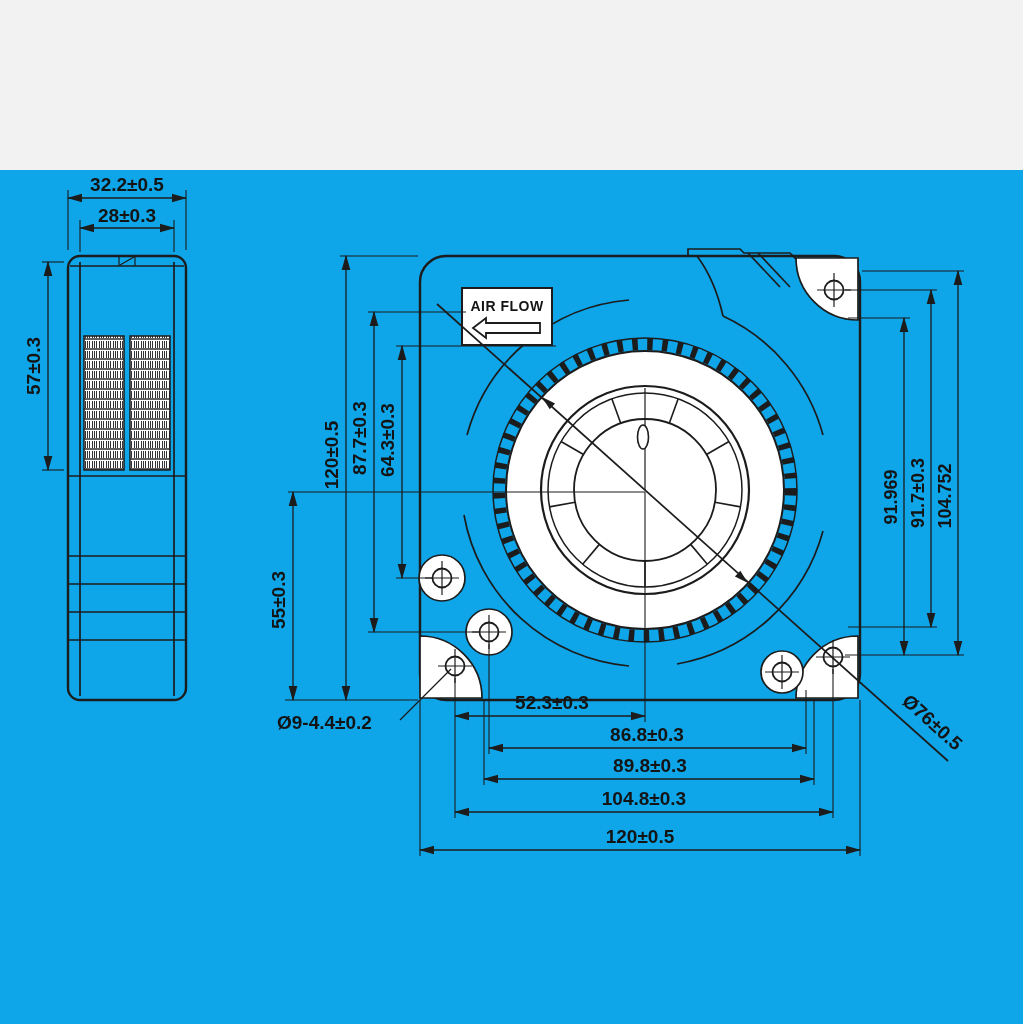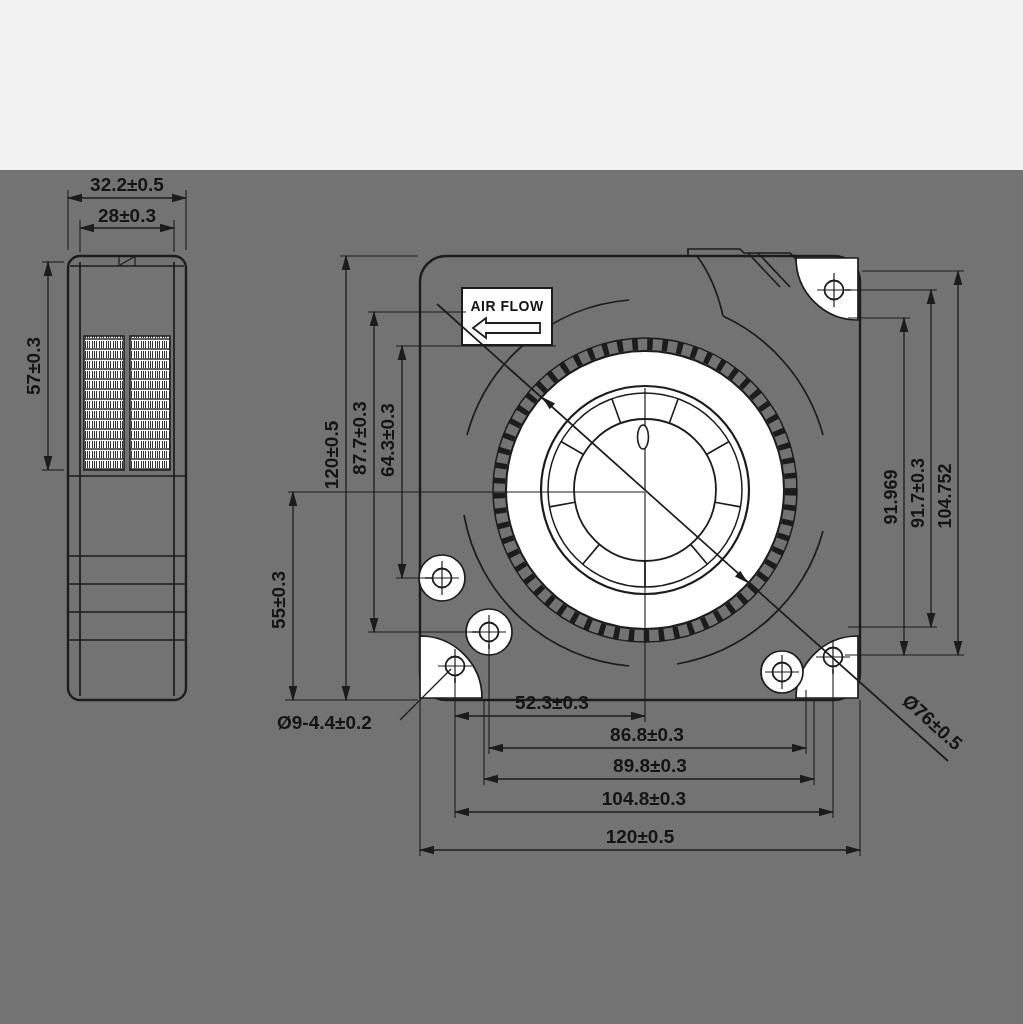--- a/index.html
+++ b/index.html
@@ -1,16 +1,16 @@
 <!DOCTYPE html>
 <html><head>
 <meta charset="utf-8">
 <style>
   html,body{margin:0;padding:0;background:#ffffff;}
-  .canvas{position:relative;width:1023px;height:1024px;background:#737373;overflow:hidden;
+  .canvas{position:relative;width:1023px;height:1024px;background:#0ea5e9;overflow:hidden;
           font-family:"Liberation Sans", sans-serif;text-align:center;}
   .topband{position:absolute;left:0;top:0;width:1023px;height:170px;background:#f2f2f2;}
   svg{position:absolute;left:0;top:0;}
   .ln{stroke:#1c1c1c;fill:none;stroke-width:2.4;stroke-linejoin:round;stroke-linecap:round;}
   .md{stroke:#1c1c1c;fill:none;stroke-width:1.7;}
   .thin{stroke:#1c1c1c;fill:none;stroke-width:1.2;}
   .ext{stroke:#1c1c1c;fill:none;stroke-width:1.1;}
   .dimln{stroke:#1c1c1c;fill:none;stroke-width:1.3;}
   .pad{fill:#ffffff;stroke:#1c1c1c;stroke-width:1.7;}
   .hole{fill:#ffffff;stroke:#1c1c1c;stroke-width:1.8;}

